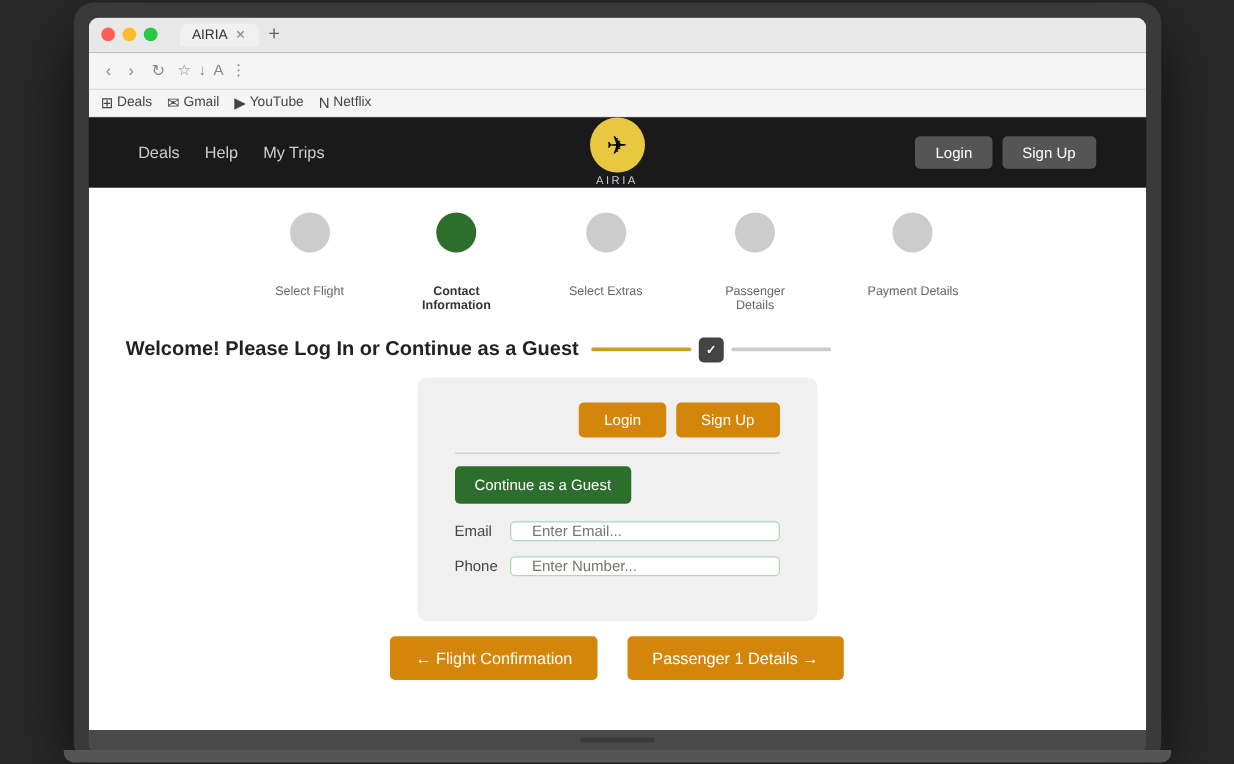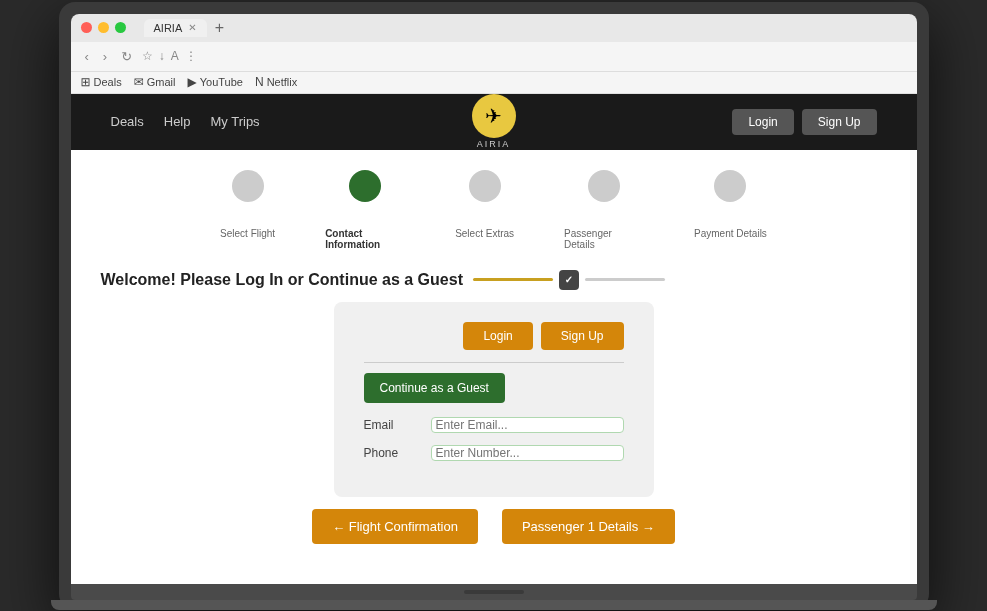--- a/index.html
+++ b/index.html
@@ -192,21 +192,21 @@
       display: flex;
       align-items: center;
       justify-content: center;
     }
     .step-circle.active {
       background: #2d6e2d;
     }
     .step-label {
       font-size: 10px;
       color: #666;
-      text-align: left;
+      text-align: center;
       max-width: 80px;
       margin-top: 20px;
     }
     .step-label.active {
       color: #333;
       font-weight: 600;
     }
 
     
     .main-content {
@@ -290,34 +290,34 @@
       padding: 8px 16px;
       border-radius: 4px;
       font-size: 12px;
       cursor: pointer;
       margin-bottom: 14px;
     }
     .form-field {
       margin-bottom: 12px;
       display: flex;
       align-items: center;
-      gap: 27px;
+      gap: 4px;
     }
     .field-label {
       font-size: 12px;
       color: #444;
       width: 40px;
       flex-shrink: 0;
     }
     .field-input {
       flex: 1;
       height: 16px;
       border: 1px solid #b0d8b0;
       border-radius: 4px;
-      padding: 0 4px;
+      padding: 0 17px;
       font-size: 12px;
       background: white;
       color: #333;
       outline: none;
     }
 
     
     .bottom-nav {
       display: flex;
       justify-content: center;

